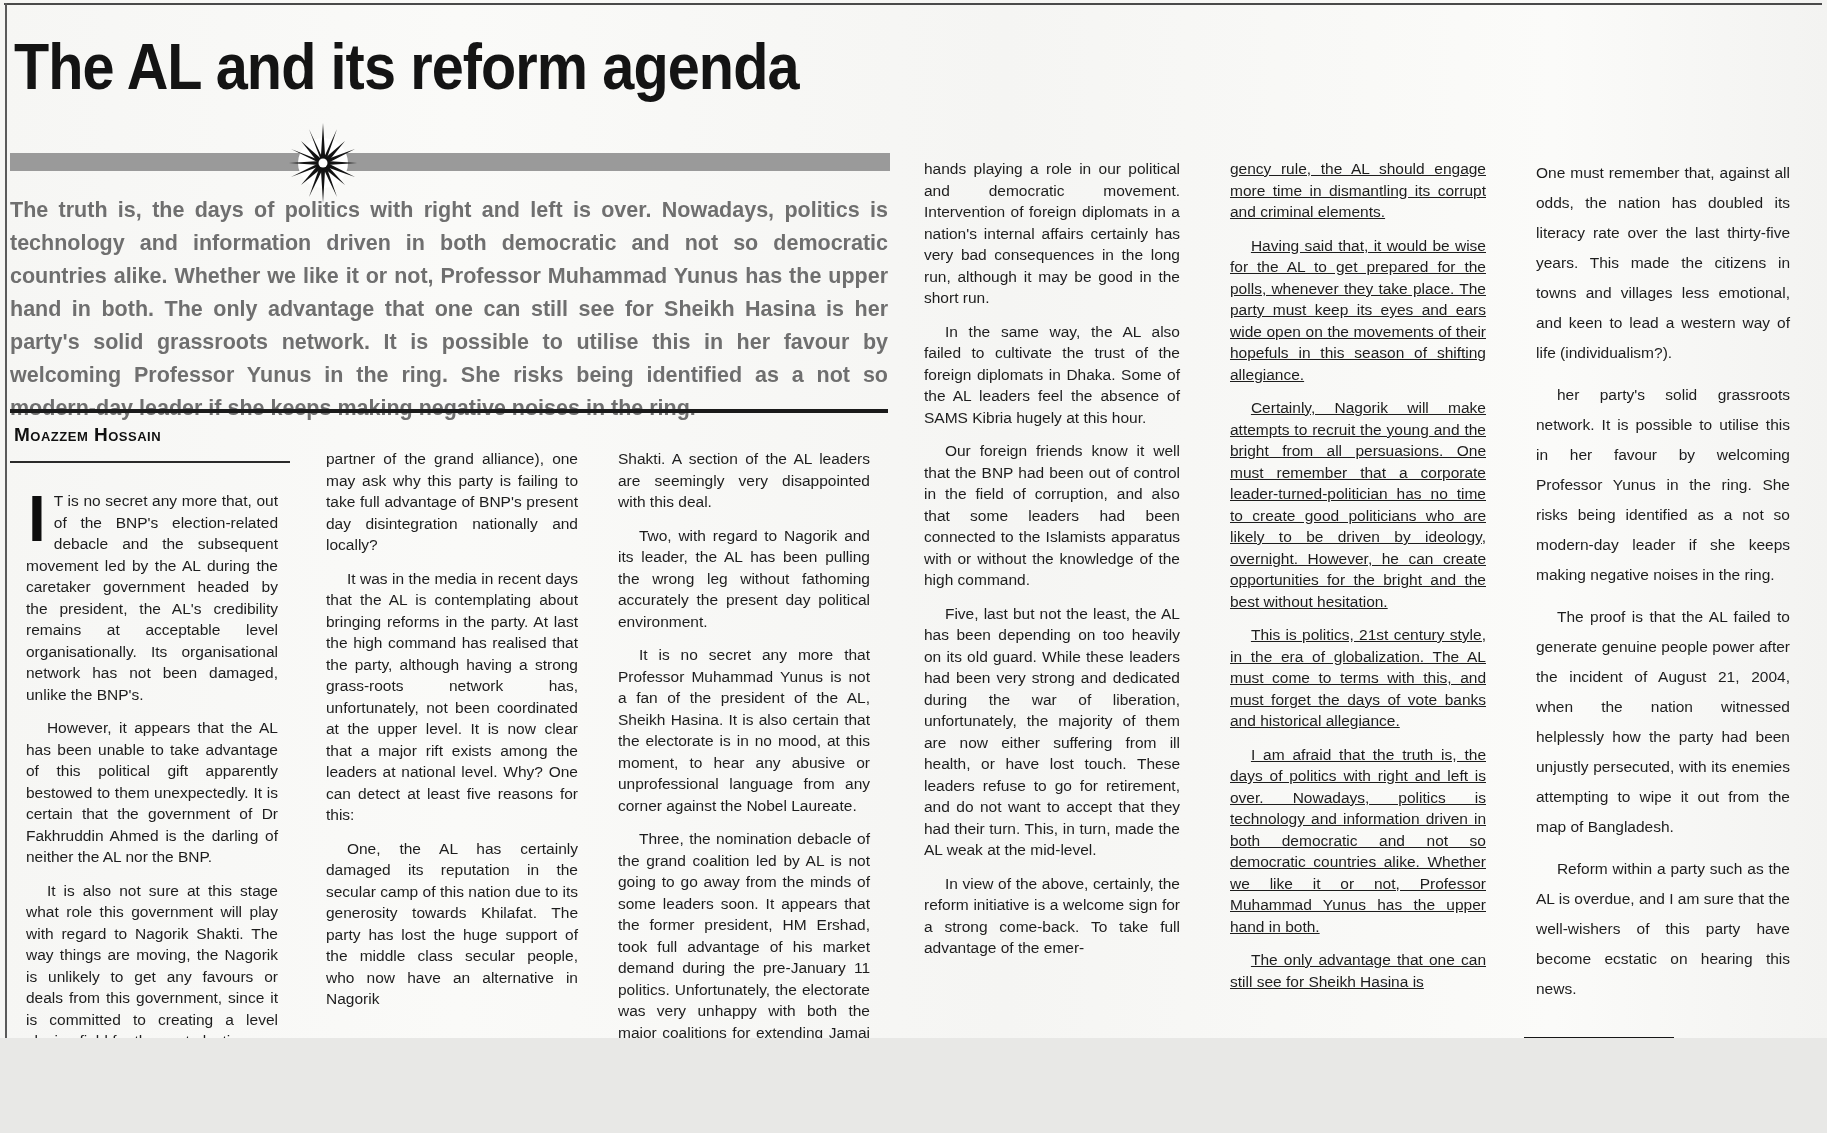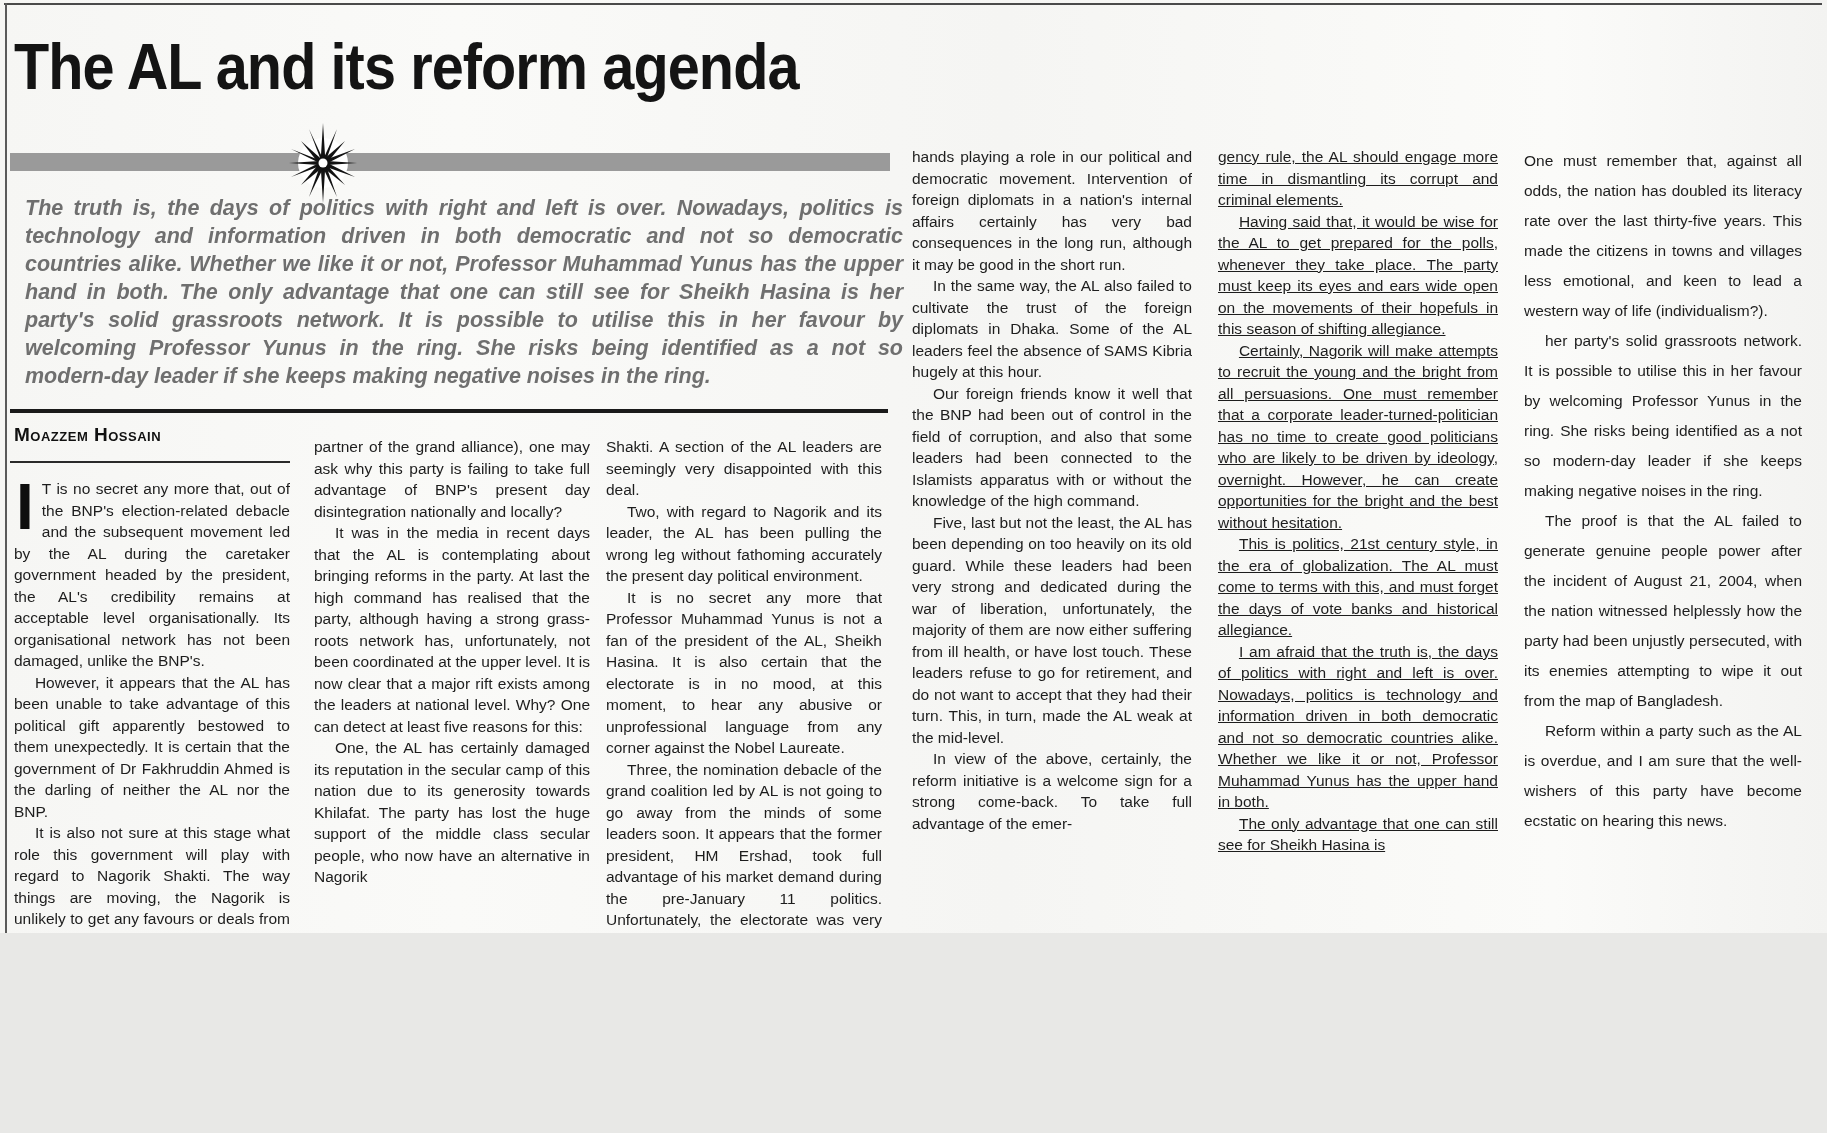--- a/index.html
+++ b/index.html
@@ -1,46 +1,46 @@
 <!DOCTYPE html>
 <html><head>
 <meta charset="utf-8">
 <style>
   * { margin:0; padding:0; box-sizing:border-box; }
   html,body { background:#e8e8e6; }
   .page {
-    position:relative; width:1827px; height:933px;
+    position:relative; width:1827px; height:1038px;
     background:linear-gradient(90deg,#f6f6f4 0%,#fafaf8 25%,#f5f5f3 55%,#fbfbf9 85%,#f3f3f1 100%);
     font-family:"Liberation Sans","DejaVu Sans",sans-serif; color:#1e1e1e; overflow:hidden;
   }
   .rule-top    { position:absolute; left:4px;  top:3px;    width:1818px; height:2px;  background:#4a4a4a; }
   .rule-left   { position:absolute; left:5px;  top:3px;    width:2px;    height:1117px; background:#5a5a5a; }
   .rule-bottom { position:absolute; left:4px;  top:1120px; width:1815px; height:3px;  background:#161616; }
 
   .headline {
     position:absolute; left:14px; top:30px; width:1000px;
     font-size:64px; font-weight:700; letter-spacing:-1px; color:#141414;
     transform:scaleX(.9); transform-origin:left top; white-space:nowrap;
   }
   .kicker-bar { position:absolute; left:10px; top:153px; width:880px; height:18px; background:#9a9a9a; }
   .starburst  { position:absolute; left:282px; top:122px; width:82px; height:82px; }
 
   .lede {
-    position:absolute; left:25px; top:194px; width:878px;
-    font-size:21.5px; line-height:28px; font-weight:700; color:#6f6f6f; text-align:justify;font-style:italic;
+    position:absolute; left:10px; top:194px; width:878px;
+    font-size:21.5px; line-height:33px; font-weight:700; color:#6f6f6f; text-align:justify;
   }
   .lede-rule   { position:absolute; left:10px; top:409px; width:878px; height:4px; background:#1a1a1a; }
   .byline      { position:absolute; left:14px; top:424px; font-variant:small-caps; font-weight:700; font-size:19px; letter-spacing:.5px; color:#111; }
   .byline-rule { position:absolute; left:10px; top:461px; width:280px; height:2px; background:#2a2a2a; }
 
   .col {
     position:absolute; width:276px; font-size:15.5px; line-height:21.5px;
     text-align:justify; color:#1d1d1d; overflow:hidden;
   }
-  .col p { margin:0; }
+  .col p { margin:12px; }
   .col p ~ p { text-indent:1.35em; }
   .col1 { left:14px;   top:478px; height:637px; }
   .col2 { left:314px;  top:436px; height:679px; }
   .col3 { left:606px;  top:436px; height:679px; }
   .col4 { left:912px;  top:146px; height:969px; width:280px; }
   .col5 { left:1218px; top:146px; height:969px; width:280px;text-decoration:underline; }
   .col6 { left:1524px; top:146px; height:969px; width:278px; line-height:30px; }
 
   .dropcap {
     float:left; font-size:64px; line-height:52px; font-weight:700;

